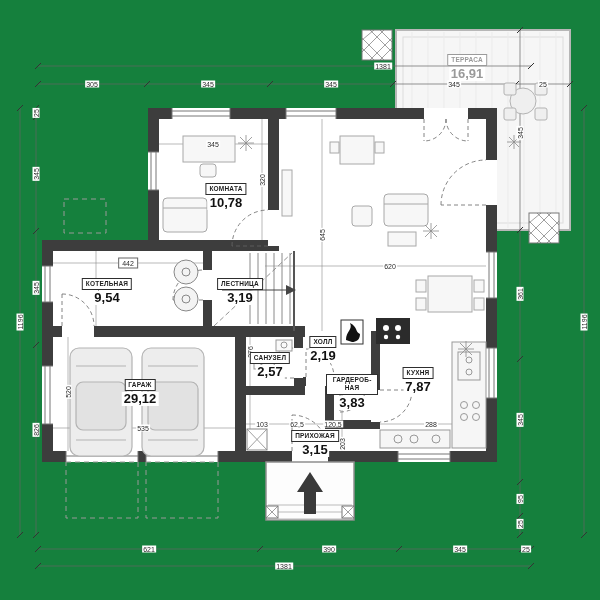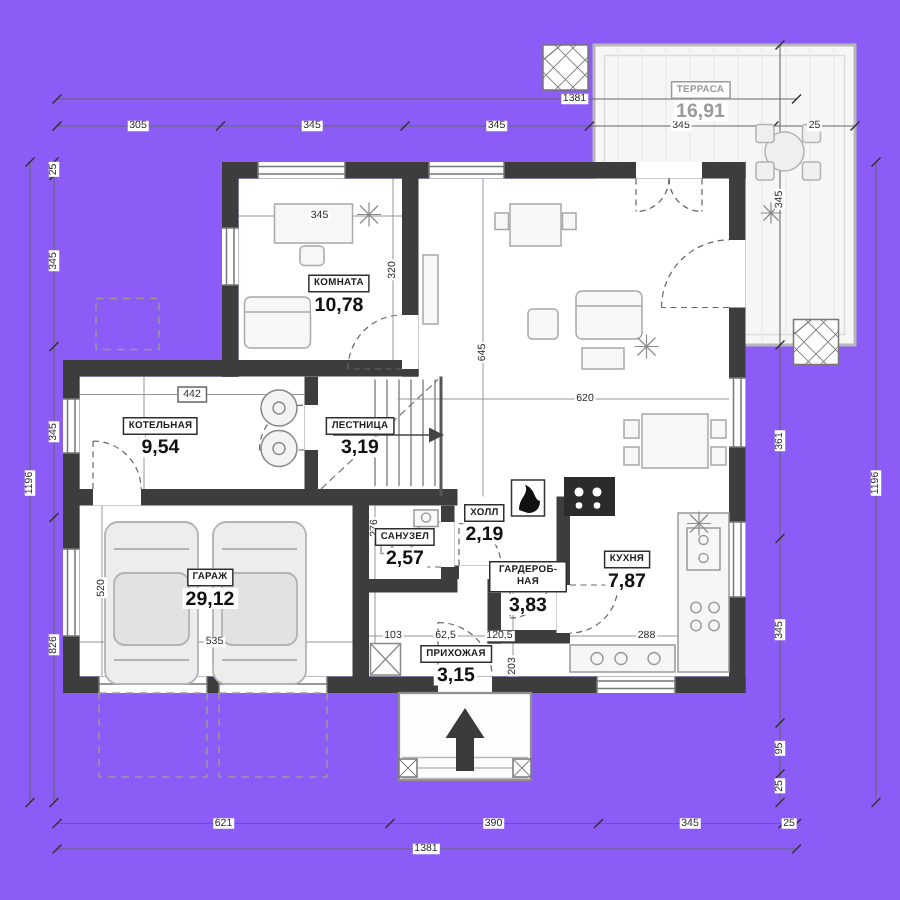--- a/index.html
+++ b/index.html
@@ -1,16 +1,16 @@
 <!DOCTYPE html>
 <html><head>
 <meta charset="utf-8">
 <style>
   html,body{margin:0;padding:0;background:#fff;}
-  .page{position:relative;width:600px;height:600px;background:#8b5cf6;overflow:hidden;
+  .page{position:relative;width:600px;height:600px;background:#15803d;overflow:hidden;
         font-family:"Liberation Sans",sans-serif;}
   .page svg{position:absolute;left:0;top:0;}
   
   .rlabel{position:absolute;transform:translateX(-50%);display:flex;flex-direction:column;
           align-items:center;gap:1px;z-index:3;}
   .rname{font-weight:bold;font-size:6.5px;line-height:1.3;border:1px solid #2e2e2e;background:#fff;
          padding:1px 3px;letter-spacing:.2px;text-align:center;color:#1c1c1c;white-space:normal;}
   .rarea{font-weight:bold;font-size:13px;line-height:1.05;background:#fff;padding:0 2px;color:#111;}
   .gray .rname{color:#9a9a9a;border-color:#9a9a9a;}
   .gray .rarea{color:#9a9a9a;}
@@ -303,21 +303,21 @@
   <span class="rarea">3,83</span>
 </div>
 <div class="rlabel" style="left:418px;top:367px">
   <span class="rname">КУХНЯ</span>
   <span class="rarea">7,87</span>
 </div>
 <div class="rlabel" style="left:140px;top:379px">
   <span class="rname">ГАРАЖ</span>
   <span class="rarea">29,12</span>
 </div>
-<div class="rlabel" style="left:304px;top:430px">
+<div class="rlabel" style="left:315px;top:430px">
   <span class="rname">ПРИХОЖАЯ</span>
   <span class="rarea">3,15</span>
 </div>
 
 <div class="dim" style="left:383px;top:66px">1381</div>
 <div class="dim" style="left:92px;top:84px">305</div>
 <div class="dim" style="left:208px;top:84px">345</div>
 <div class="dim" style="left:331px;top:84px">345</div>
 <div class="dim" style="left:454px;top:84px">345</div>
 <div class="dim" style="left:543px;top:84px">25</div>

